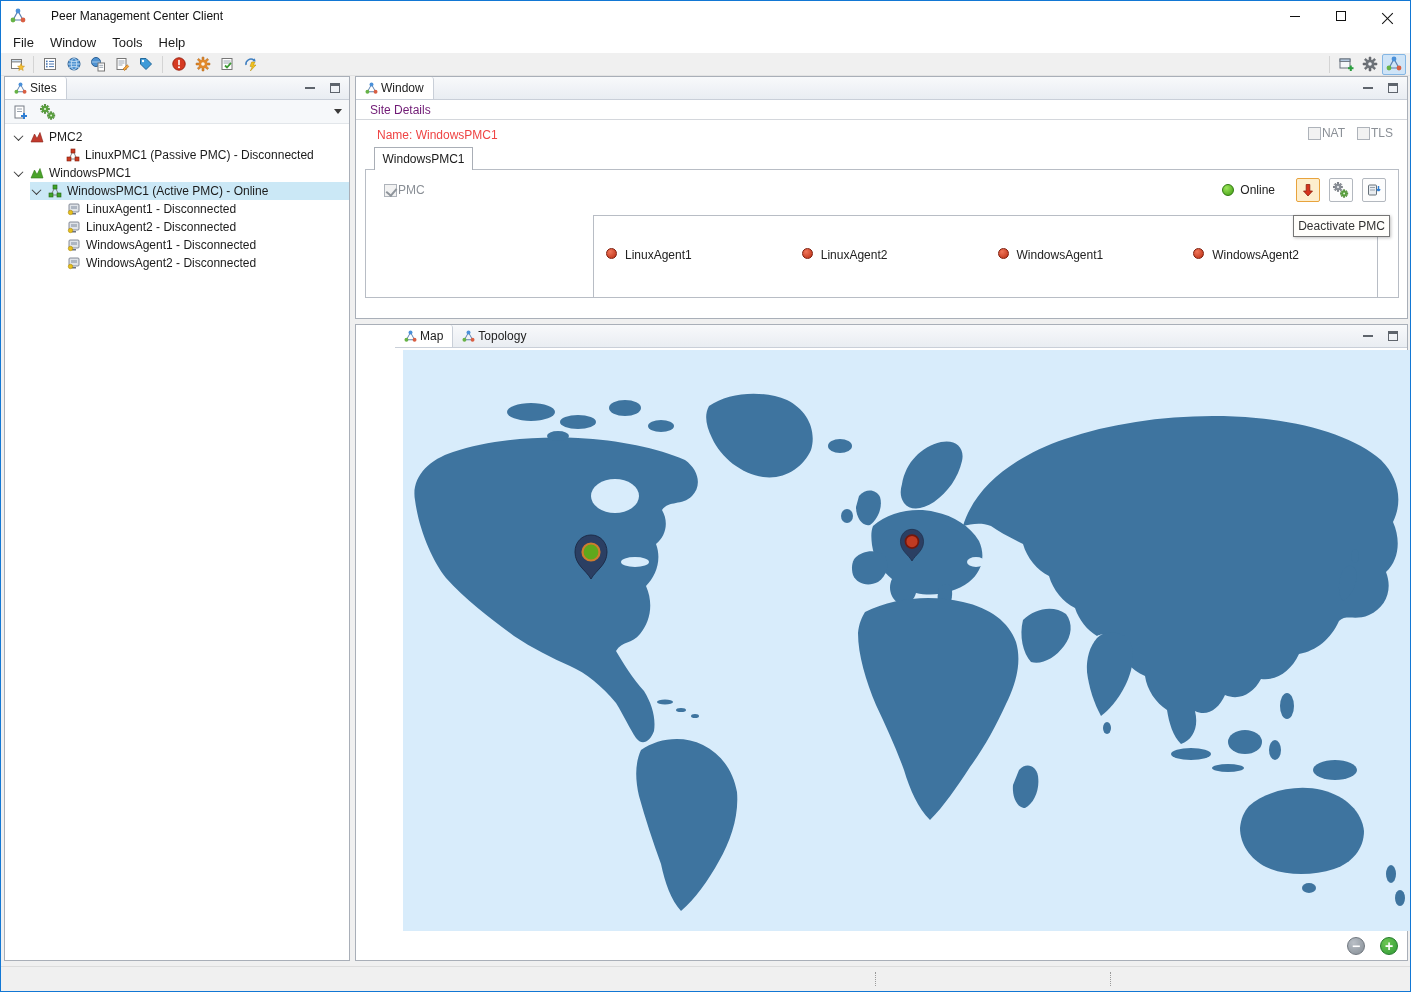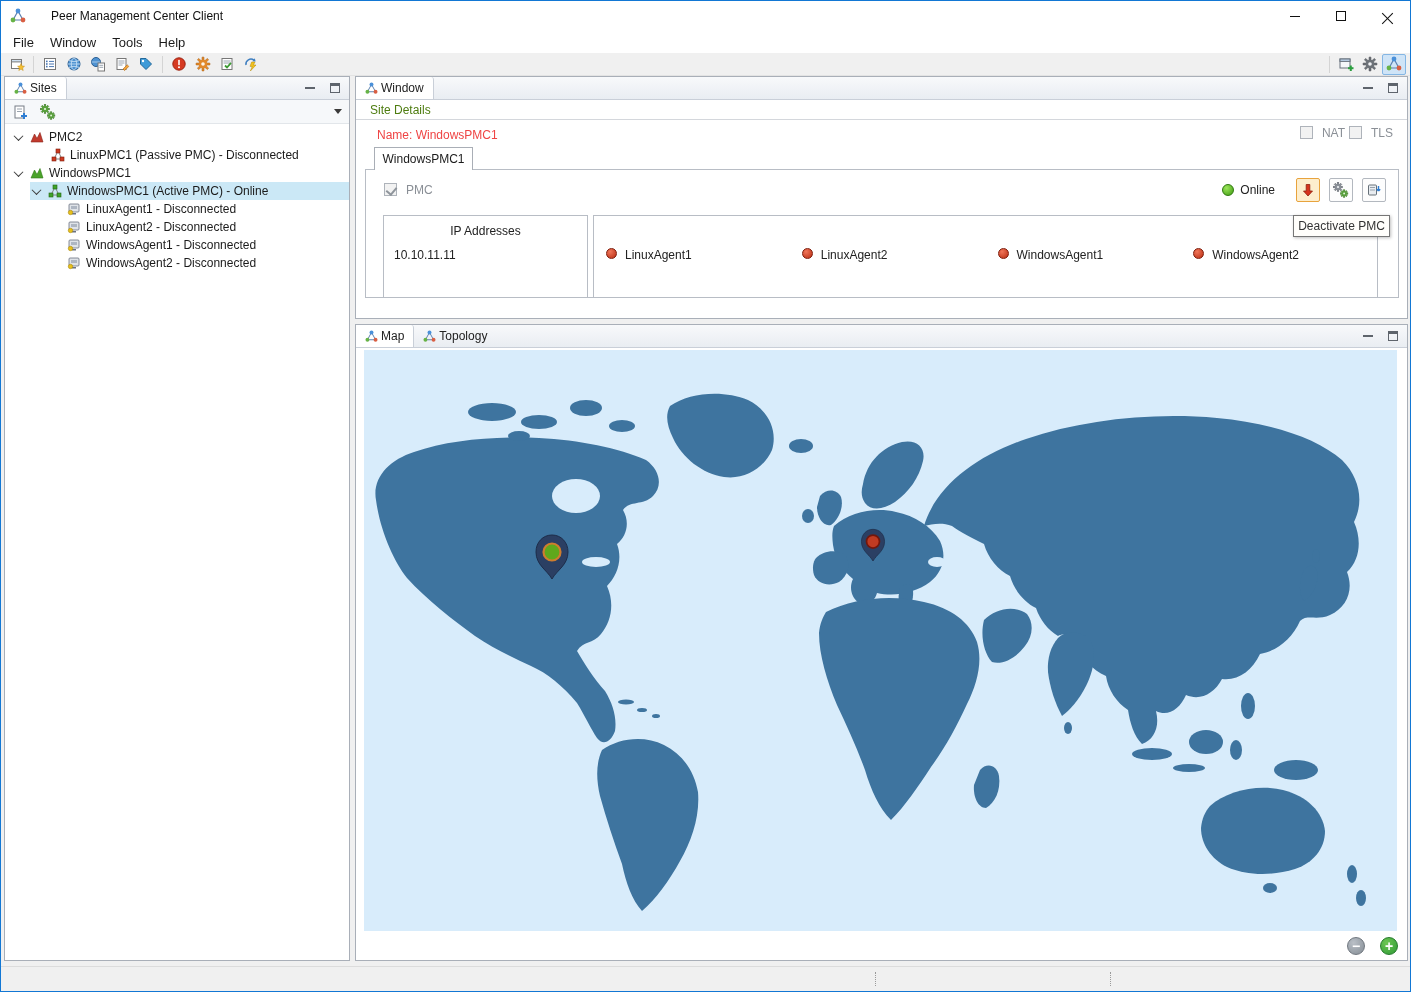--- a/index.html
+++ b/index.html
@@ -42,29 +42,29 @@
   .view-min { position:absolute; right:34px; top:10px; width:10px; height:2px; background:#5e646c; }
   .view-max { position:absolute; right:9px; top:6px; width:10px; height:10px; border:1px solid #5e646c; border-top-width:3px; }
   
   .sites-panel { left:3px; top:0; width:346px; height:885px; }
   .sites-toolbar { height:24px; background:#f6f8fa; border-bottom:1px solid #e2e6ea; display:flex; align-items:center; padding:0 7px; gap:12px; }
   .view-menu-arrow { margin-left:auto; width:0; height:0; border-left:4px solid transparent; border-right:4px solid transparent; border-top:5px solid #3a3a3a; }
   .tree { padding-top:4px; }
   .tree-row { height:18px; display:flex; align-items:center; font-size:12px; }
   .tree-row .lbl { margin-left:5px; white-space:nowrap; }
   .chev { width:7px; height:7px; border-right:1.5px solid #3c3c3c; border-bottom:1.5px solid #3c3c3c; transform:rotate(45deg) translate(-1px,-1px); margin-right:8px; }
-  .pad8 { padding-left:10px; } .pad44 { padding-left:46px; } .pad60 { padding-left:62px; }
+  .pad8 { padding-left:10px; } .pad44 { padding-left:61px; } .pad60 { padding-left:62px; }
   .tree-row.selected { margin-left:25px; background:#cbe8f6; padding-left:3px; }
   
   .details-panel { left:354px; top:0; width:1053px; height:243px; }
   .details-content { position:relative; height:218px; background:#fff; }
-  .section-title { position:absolute; left:14px; top:3px; font-size:12px; color:#4d7c0f; }
+  .section-title { position:absolute; left:14px; top:3px; font-size:12px; color:#701a75; }
   .section-sep { position:absolute; left:0; right:0; top:19px; height:1px; background:#d4d7dc; }
   .name-label { position:absolute; left:21px; top:28px; font-size:12px; color:#ef4444; }
-  .cb { display:inline-flex; gap:9px; font-size:12px; }
+  .cb { display:inline-flex; align-items:center; gap:1px; font-size:12px; }
   .cb .box { width:13px; height:13px; border:1px solid #8a9099; background:#fff; }
   .cb.disabled { color:#8a8f96; }
   .cb.disabled .box { border-color:#aeb3ba; background:#f2f2f2; }
   .nat-cb { position:absolute; right:62px; top:26px; }
   .tls-cb { position:absolute; right:14px; top:26px; }
   .inner-tab { position:absolute; left:18px; top:47px; width:99px; height:23px; background:#fff; border:1px solid #a9aeb6; border-bottom:none; display:flex; align-items:center; justify-content:center; font-size:12px; z-index:2; }
   .group-box { position:absolute; left:9px; top:69px; width:1034px; height:129px; border:1px solid #b8bdc5; background:#fff; }
   .pmc-cb { position:absolute; left:18px; top:13px; }
   .pmc-cb .box { position:relative; background:#f0f0f0; border-color:#9aa0a7; }
   .pmc-cb .box::after { content:""; position:absolute; left:2.5px; top:1px; width:5px; height:8px; border-right:2px solid #8f959c; border-bottom:2px solid #8f959c; transform:rotate(40deg); }
@@ -77,21 +77,21 @@
   .info-box { position:absolute; top:45px; height:83px; border:1px solid #b8bdc5; background:#fff; }
   .ip-box { left:17px; width:205px; }
   .agents-box { left:227px; width:785px; }
   .box-header { text-align:center; margin-top:8px; font-size:12px; color:#222; }
   .ip-value { position:absolute; left:10px; top:32px; font-size:12px; color:#222; }
   .agents-grid { position:absolute; left:0; right:0; top:32px; display:grid; grid-template-columns:repeat(4,1fr); }
   .agent-cell { display:flex; align-items:flex-start; gap:8px; padding-left:12px; }
   .dot-offline { width:11px; height:11px; border-radius:50%; background:radial-gradient(circle at 35% 30%, #f0765a, #b92d12); border:1px solid #7e1d0c; }
   .agent-name { font-size:12px; color:#222; }
   
-  .map-panel { left:354px; top:248px; width:1053px; height:637px; }
+  .map-panel { left:354px; top:248px; width:1053px; height:637px;padding-left:39px; }
   .map-content { position:relative; height:612px; background:#fff; }
   .map-canvas { position:absolute; top:2px; left:8px; width:1033px; height:581px; background:#d8ecfb; }
   .map-canvas svg { display:block; width:100%; height:100%; }
   .land { fill:#3e749f; }
   .water { fill:#d8ecfb; }
   .map-footer { position:absolute; right:9px; bottom:5px; display:flex; gap:15px; }
   .zoom-btn { width:18px; height:18px; border-radius:50%; color:#fff; font-size:14px; font-weight:bold; display:flex; align-items:center; justify-content:center; line-height:1; }
   .zoom-out { background:radial-gradient(circle at 35% 30%, #b9bfc6, #858d95); border:1px solid #6f767e; }
   .zoom-in { background:radial-gradient(circle at 35% 30%, #6cc653, #2f9a36); border:1px solid #247a2a; }
   
@@ -441,24 +441,20 @@
             <div class="icon-btn">
               <svg class="i16" viewBox="0 0 16 16">
                 <rect x="2.5" y="3" width="8" height="10" rx="1" fill="#e8ecf0" stroke="#667078"></rect>
                 <line x1="4" y1="5.5" x2="9" y2="5.5" stroke="#98a2ac"></line>
                   <line x1="4" y1="8" x2="9" y2="8" stroke="#98a2ac"></line>
                 <path d="M12.5 4 V9 M12.5 9 L10.8 7.2 M12.5 9 L14.2 7.2" stroke="#2d7dd2" fill="none" stroke-width="1.4"></path>
               </svg>
             </div>
           </div>
           <div class="tooltip">Deactivate PMC</div>
-          <div class="info-box ip-box">
-            <div class="box-header">IP Addresses</div>
-            <div class="ip-value">10.10.11.11</div>
-          </div>
           <div class="info-box agents-box">
             <div class="agents-grid">
               <div class="agent-cell">
                 <div class="dot-offline"></div>
                 <span class="agent-name">LinuxAgent1</span>
               </div>
               <div class="agent-cell">
                 <div class="dot-offline"></div>
                 <span class="agent-name">LinuxAgent2</span>
               </div>

